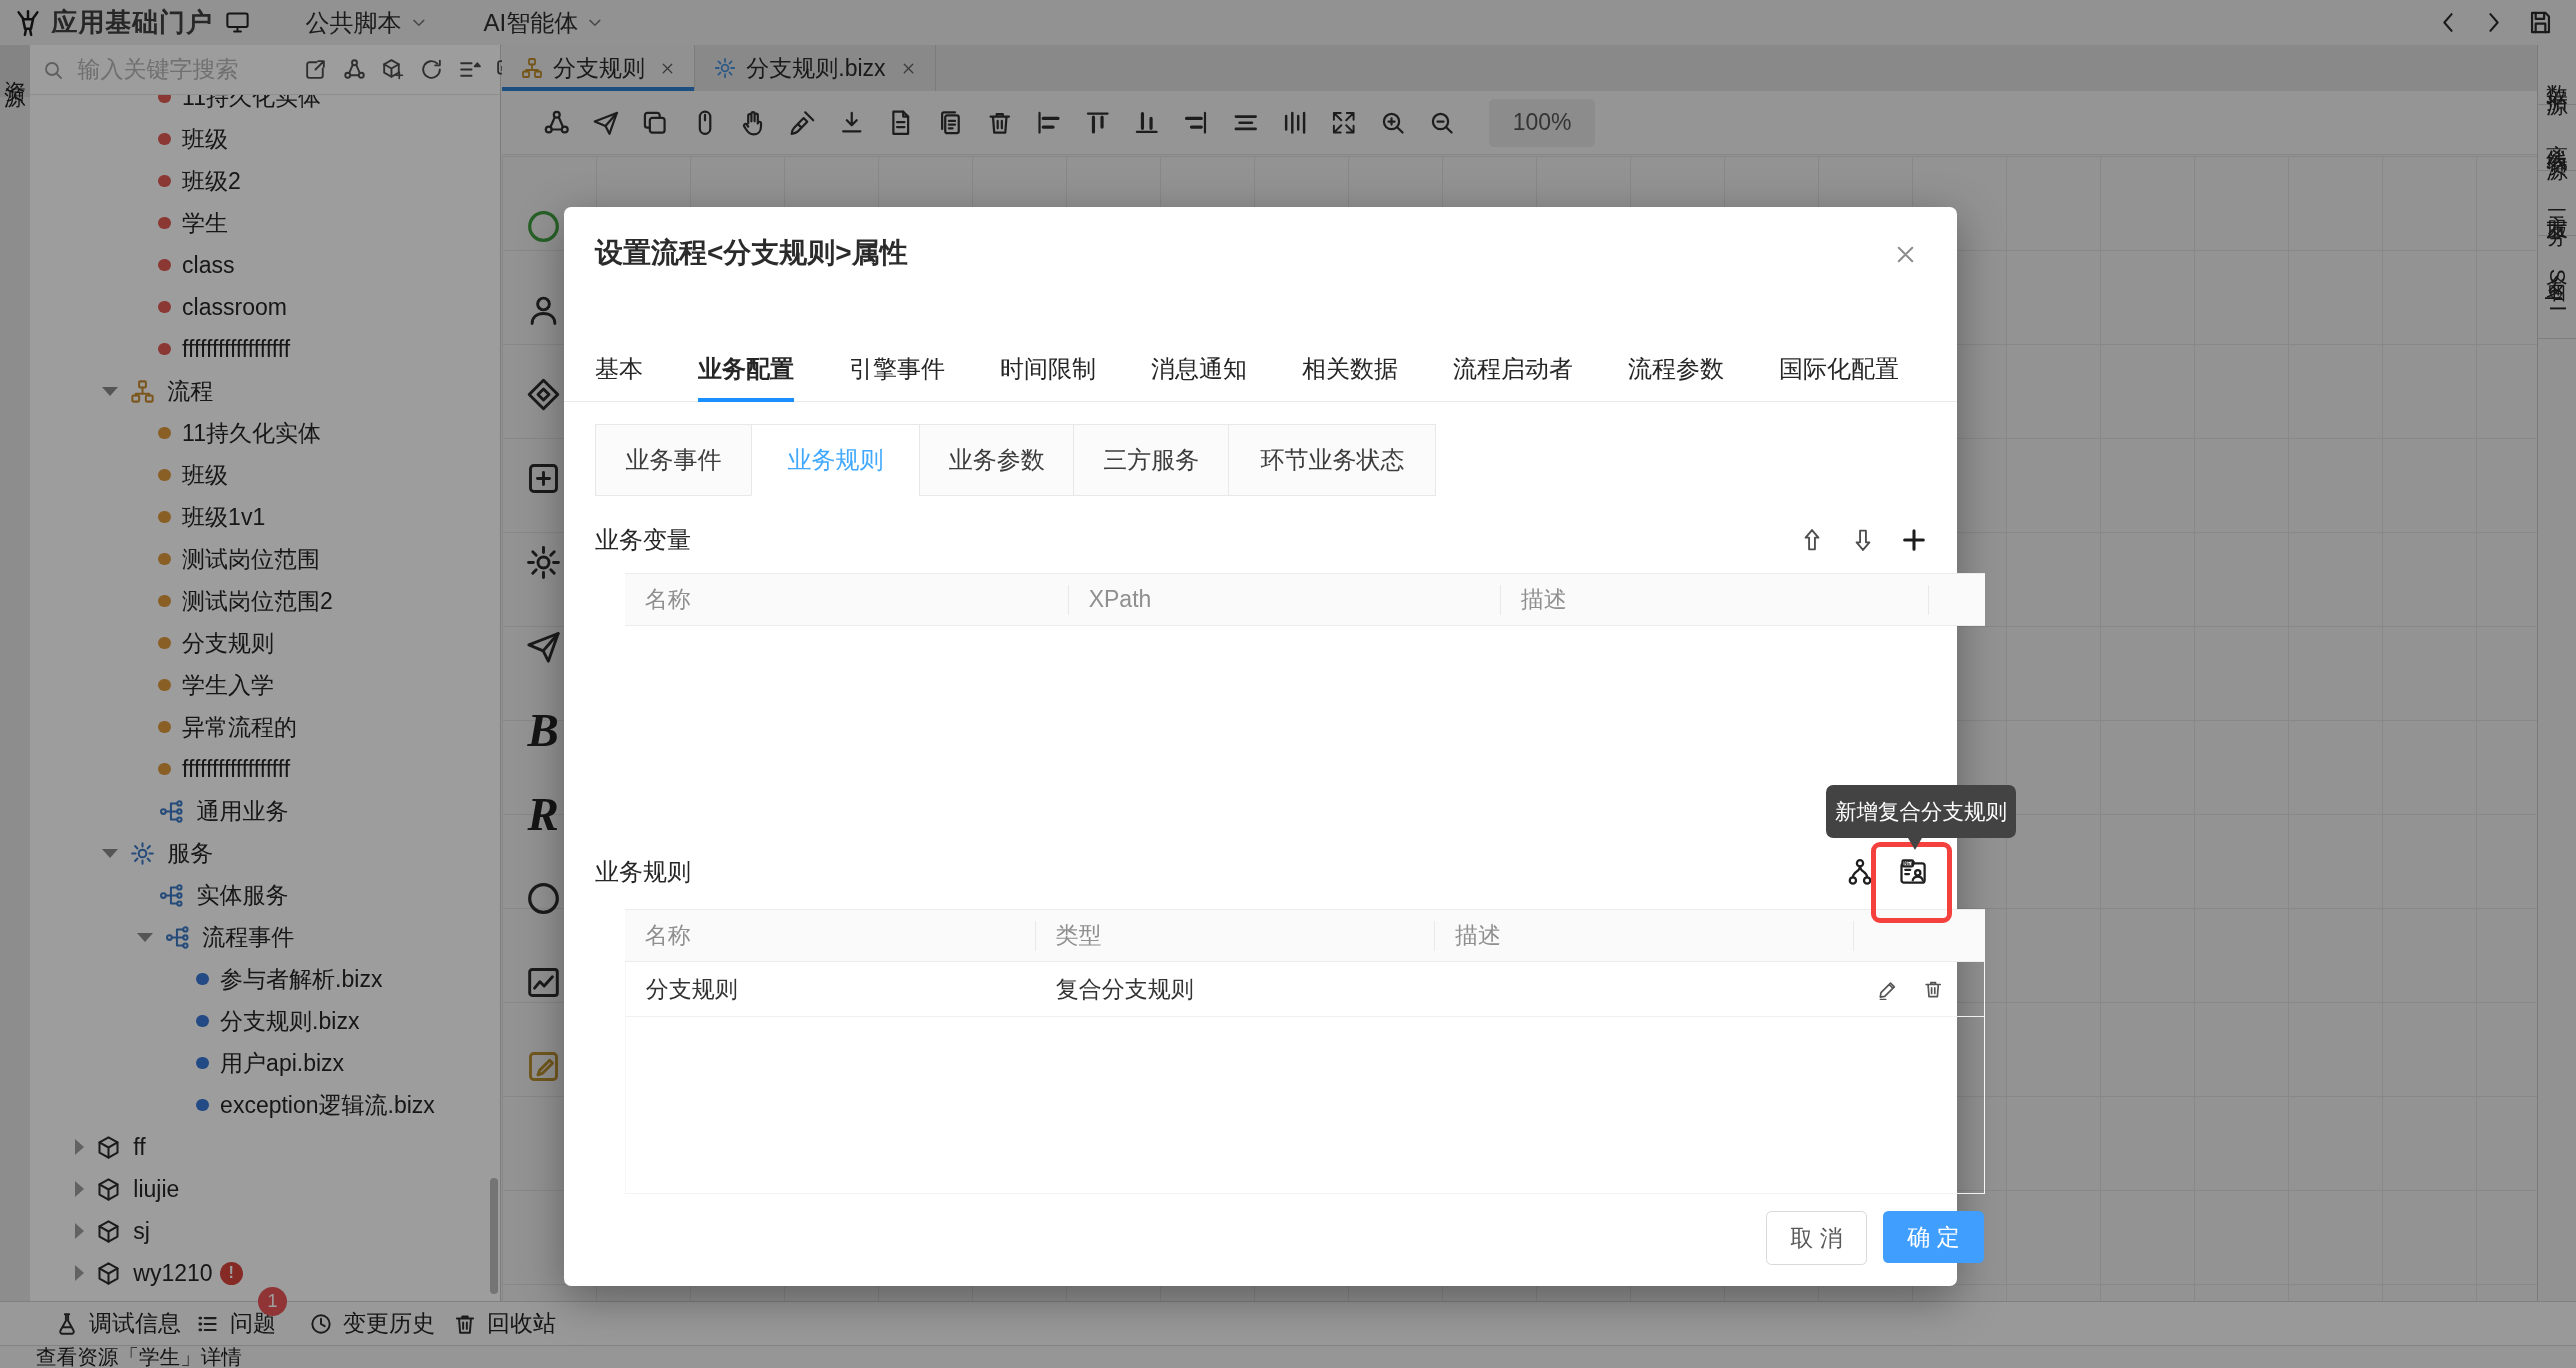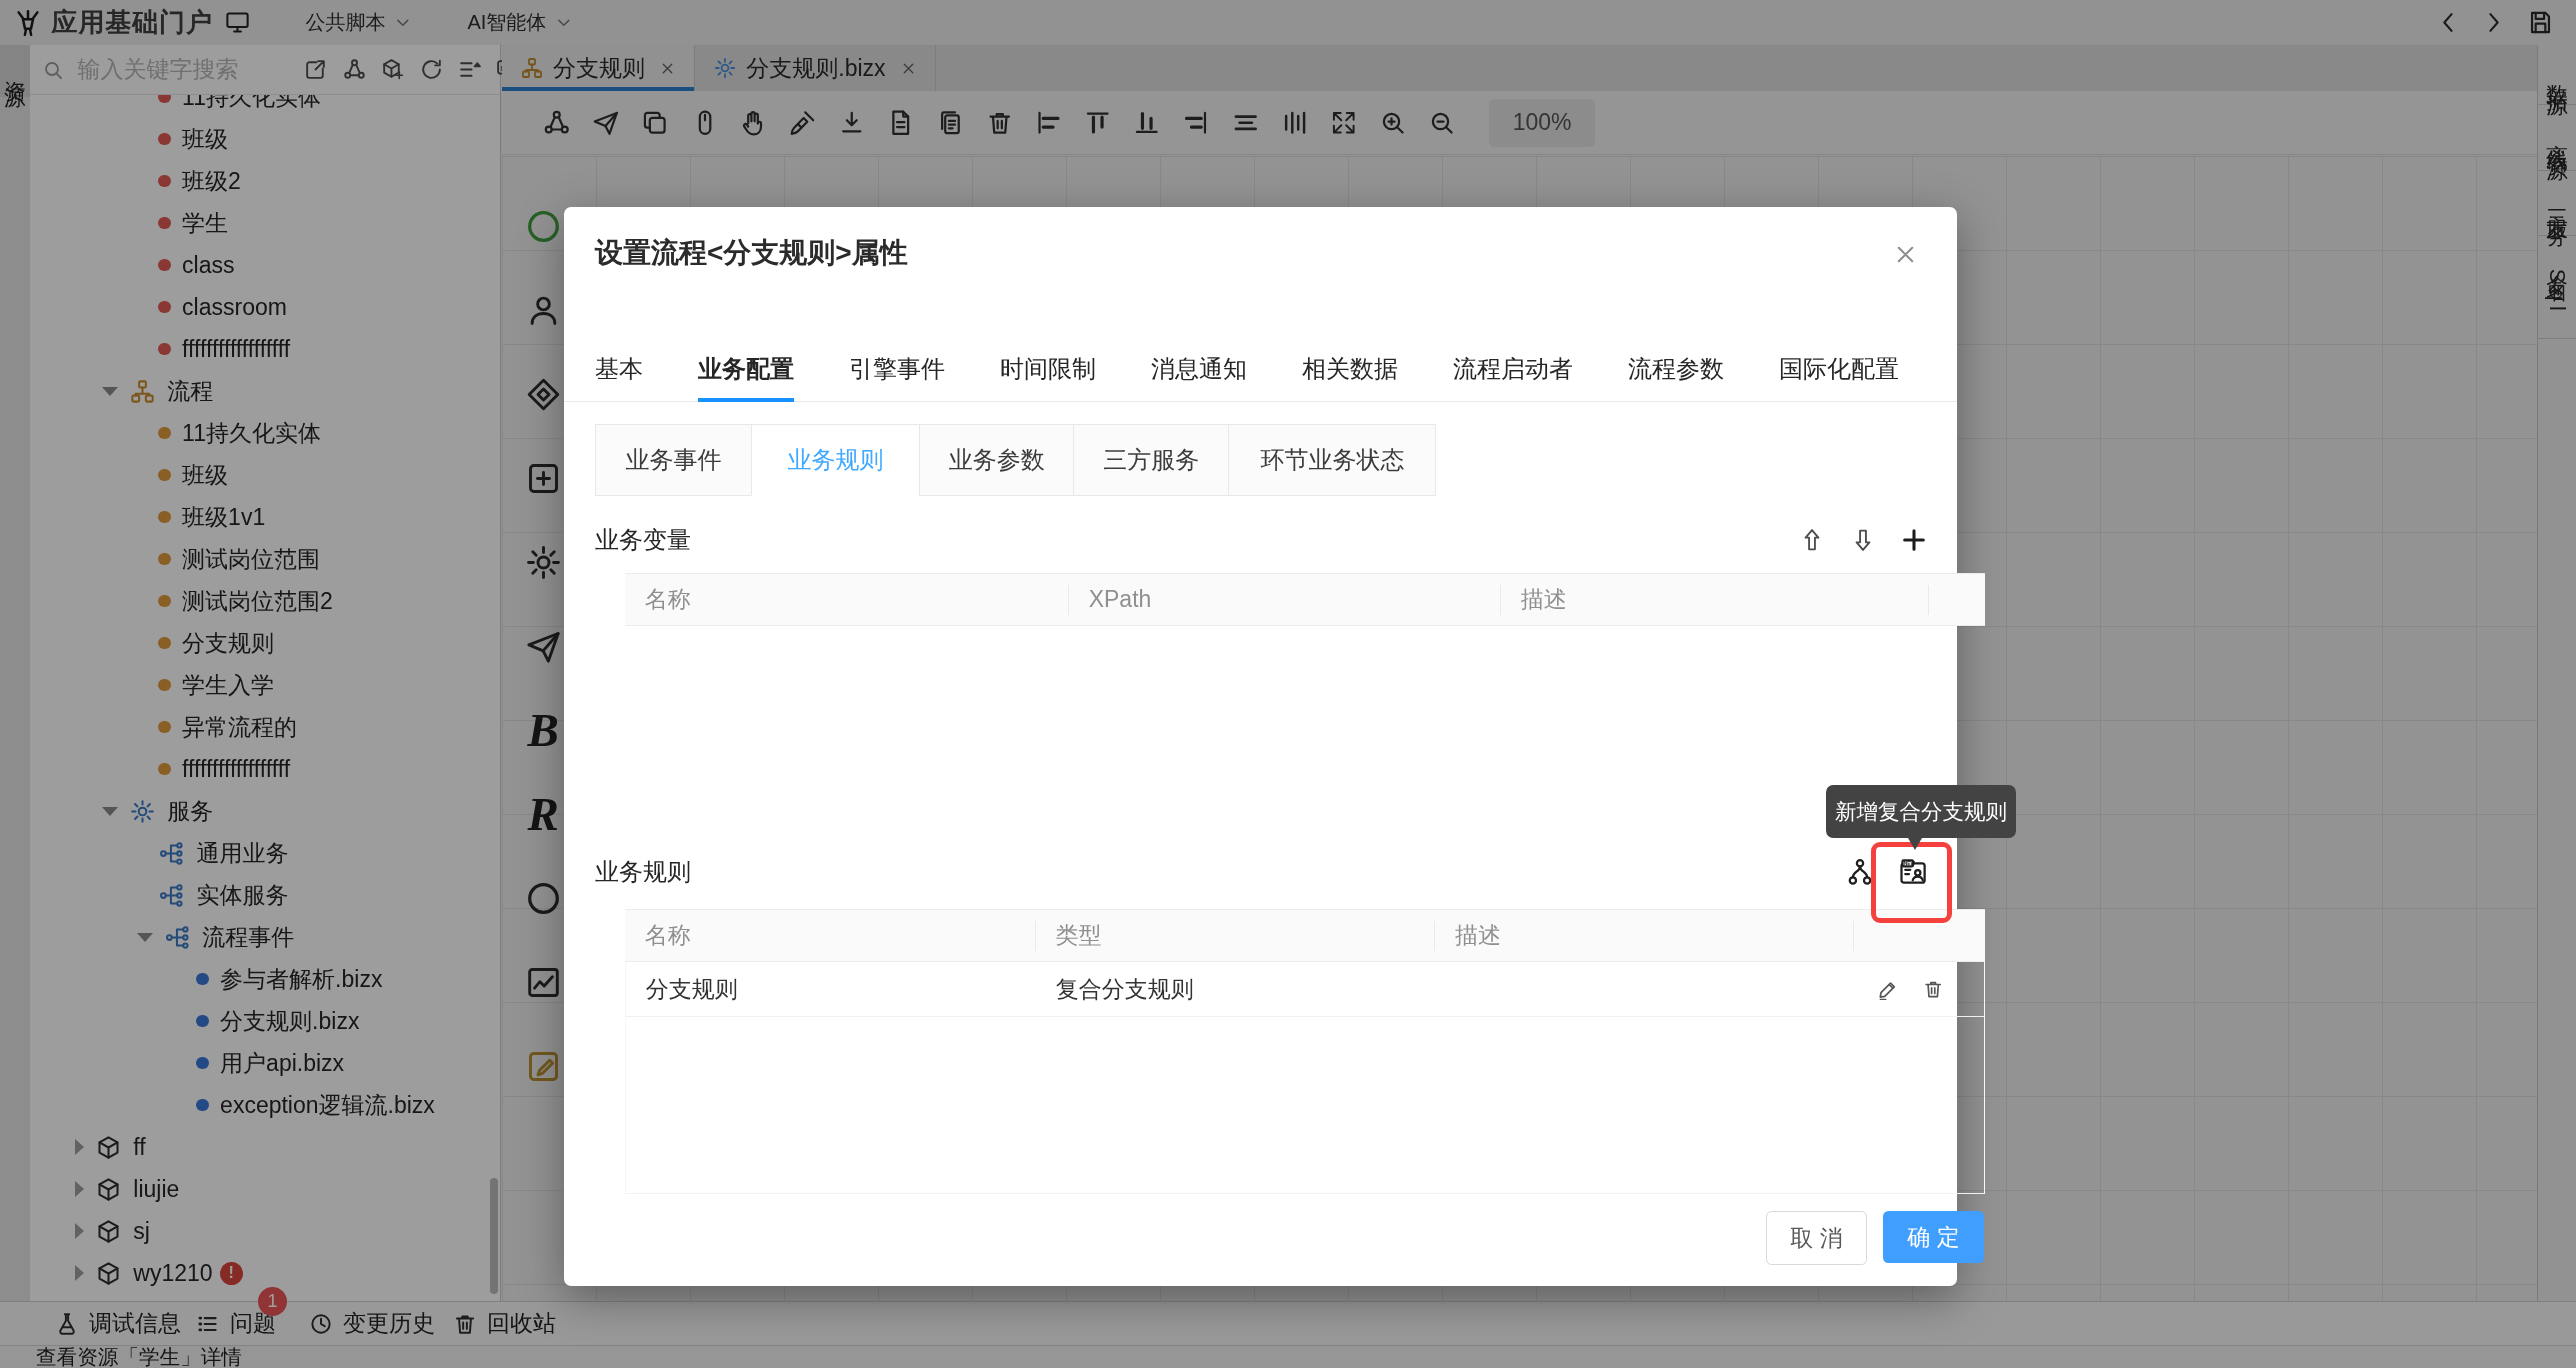--- a/index.html
+++ b/index.html
@@ -7,21 +7,21 @@
          font-family:"Liberation Sans","DejaVu Sans",sans-serif;background:#ededed;}
   .ic{display:inline-block;flex:none;}
   .ic svg{width:100%;height:100%;display:block;}
 
   
   #topbar{position:absolute;left:0;top:0;width:2576px;height:45px;background:#ececec;
           border-bottom:0.9px solid #d2d2d2;display:flex;align-items:center;}
   #logo{width:30px;height:30px;margin-left:12.5px;color:#1c1c1c;}
   #app-title{font-size:26px;font-weight:700;color:#404040;margin-left:9px;letter-spacing:0.9px;}
   #monitor{width:27px;height:27px;color:#222;margin-left:10.7px;}
-  .menu-item{display:flex;align-items:center;font-size:20px;color:#2e2e2e;margin-left:55px;}
+  .menu-item{display:flex;align-items:center;font-size:24px;color:#2e2e2e;margin-left:55px;}
   .menu-item .caret{width:19.7px;height:19.7px;color:#777;margin-left:7.2px;}
   #topbar-right{margin-left:auto;display:flex;align-items:center;gap:19.7px;margin-right:21.5px;}
   #topbar-right .tbtn{width:25px;height:25px;color:#2a2a2a;cursor:pointer;}
   #topbar-right .tbtn.save{width:29px;height:29px;}
 
   
   #left-rail{position:absolute;left:0;top:45px;width:29.5px;height:1257px;background:#e4e4e4;border-right:0.9px solid #cfcfcf;}
   #rail-tab{width:29.5px;padding:18px 0 19.7px;background:#d6d6d6;display:flex;justify-content:center;}
   #rail-tab span{writing-mode:vertical-rl;letter-spacing:7.2px;font-size:21.5px;color:#1f1f1f;}
 
@@ -323,41 +323,41 @@
             <span class="tlabel">学生入学</span>
           </div>
           <div class="trow" style="padding-left: 128px;">
             <span class="tdot orange"></span>
             <span class="tlabel">异常流程的</span>
           </div>
           <div class="trow" style="padding-left: 128px;">
             <span class="tdot orange"></span>
             <span class="tlabel">ffffffffffffffffff</span>
           </div>
-          <div class="trow" style="padding-left: 72px;">
-            <span class="tri down"></span>
-            <span class="gicon gear ic">
-              <svg viewBox="0 0 24 24" fill="none" stroke="currentColor" stroke-width="1.8" stroke-linecap="round" stroke-linejoin="round">
-                <circle cx="12" cy="12" r="3.4"></circle>
-                <path d="M12 2.8v3M12 18.2v3M2.8 12h3M18.2 12h3M5.4 5.4l2.1 2.1M16.5 16.5l2.1 2.1M18.6 5.4l-2.1 2.1M7.5 16.5l-2.1 2.1"></path>
-              </svg>
-            </span>
-            <span class="tlabel">服务</span>
-          </div>
           <div class="trow" style="padding-left: 128px;">
             <span class="gicon branch ic">
               <svg viewBox="0 0 24 24" fill="none" stroke="currentColor" stroke-width="1.8" stroke-linecap="round" stroke-linejoin="round">
                 <circle cx="4.8" cy="12" r="2.1"></circle>
                 <circle cx="19" cy="4.8" r="1.9"></circle>
                 <circle cx="19" cy="12" r="1.9"></circle>
                 <circle cx="19" cy="19.2" r="1.9"></circle>
                 <path d="M6.9 12h4.6M11.5 12V4.8h5.6M11.5 12h5.6M11.5 12v7.2h5.6"></path>
               </svg>
             </span>
             <span class="tlabel">通用业务</span>
+          </div>
+          <div class="trow" style="padding-left: 72px;">
+            <span class="tri down"></span>
+            <span class="gicon gear ic">
+              <svg viewBox="0 0 24 24" fill="none" stroke="currentColor" stroke-width="1.8" stroke-linecap="round" stroke-linejoin="round">
+                <circle cx="12" cy="12" r="3.4"></circle>
+                <path d="M12 2.8v3M12 18.2v3M2.8 12h3M18.2 12h3M5.4 5.4l2.1 2.1M16.5 16.5l2.1 2.1M18.6 5.4l-2.1 2.1M7.5 16.5l-2.1 2.1"></path>
+              </svg>
+            </span>
+            <span class="tlabel">服务</span>
           </div>
           <div class="trow" style="padding-left: 128px;">
             <span class="gicon branch ic">
               <svg viewBox="0 0 24 24" fill="none" stroke="currentColor" stroke-width="1.8" stroke-linecap="round" stroke-linejoin="round">
                 <circle cx="4.8" cy="12" r="2.1"></circle>
                 <circle cx="19" cy="4.8" r="1.9"></circle>
                 <circle cx="19" cy="12" r="1.9"></circle>
                 <circle cx="19" cy="19.2" r="1.9"></circle>
                 <path d="M6.9 12h4.6M11.5 12V4.8h5.6M11.5 12h5.6M11.5 12v7.2h5.6"></path>
               </svg>

